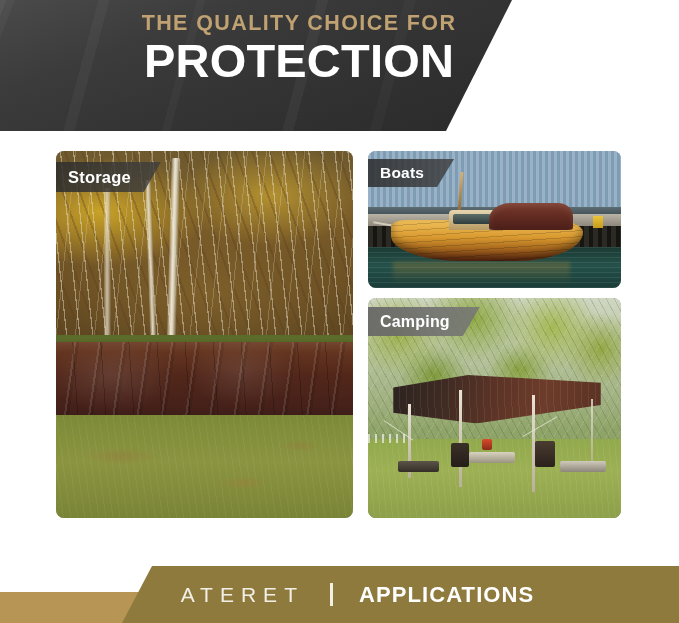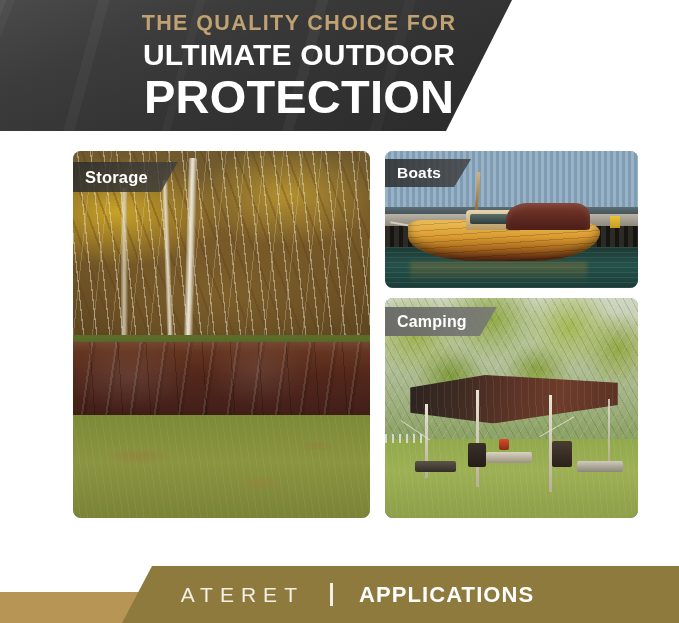--- a/index.html
+++ b/index.html
@@ -41,21 +41,20 @@
   }
   .line3 {
     color:#ffffff; font-weight:bold; font-size:47px;
     letter-spacing:0.2px; line-height:1.05; margin-top:1px; white-space:nowrap;
   }
 
   
   .panel {
     position:absolute; border-radius:8px; overflow:hidden;
     background:#a3a3a3;
-    margin-left:17px;
   }
   .panel-left  { left:56px;  top:151px; width:297px; height:367px; }
   .panel-boats { left:368px; top:151px; width:253px; height:137px;text-align:center; }
   .panel-camp  { left:368px; top:298px; width:253px; height:220px;padding-left:28px; }
 
   .scene { position:absolute; inset:0; }
 
   
   .tag {
     position:absolute; left:0; top:11px; height:30px;
@@ -301,21 +300,20 @@
     color:#ffffff; font-size:22px; font-weight:bold; letter-spacing:1.1px;
   }
 </style>
 </head>
 <body>
 
 <div class="header-banner">
   <div class="streaks"></div>
   <div class="header-inner">
     <div class="kicker">THE QUALITY CHOICE FOR</div>
-    <div class="line2">ULTIMATE OUTDOOR</div>
     <div class="line3">PROTECTION</div>
   </div>
 </div>
 
 <div class="panel panel-left">
   <div class="scene sc-storage">
     <div class="sky"></div>
     <div class="brush"></div>
     <div class="trunk t3"></div>
     <div class="trunk t2"></div>

